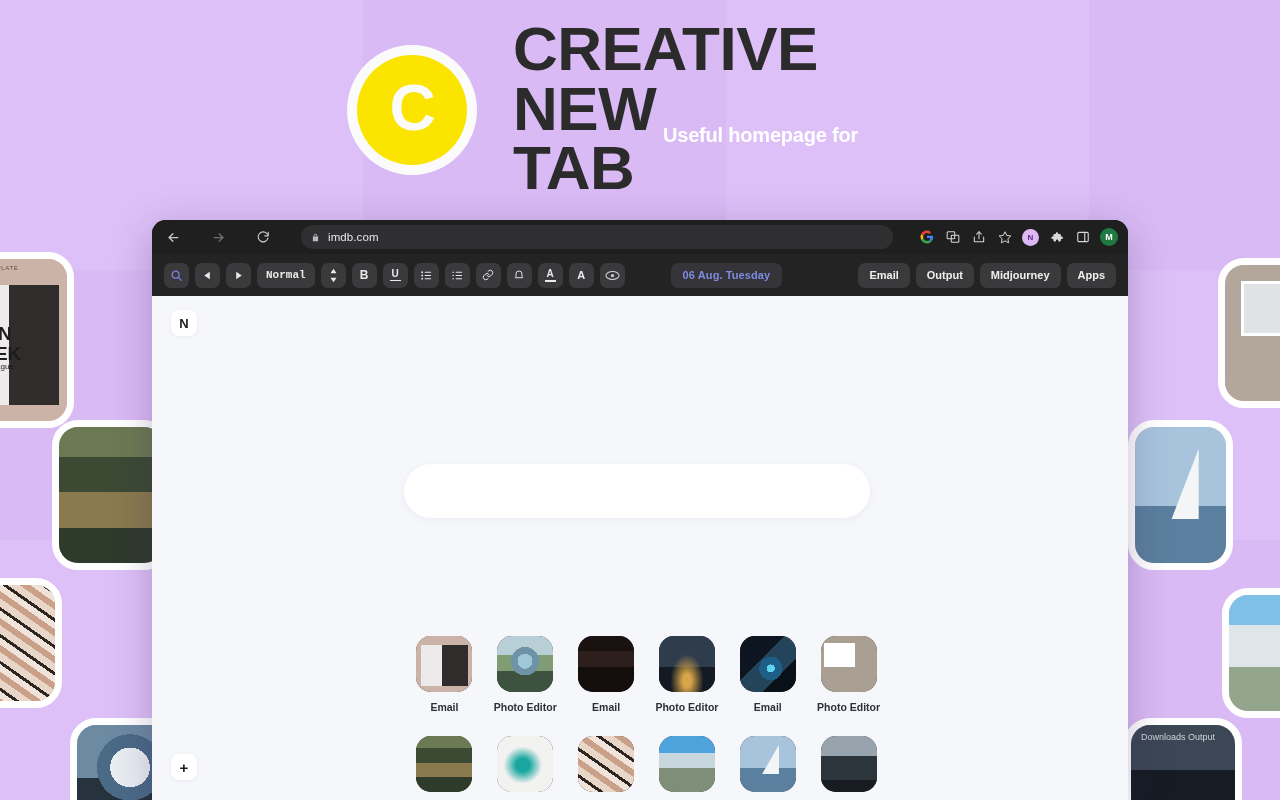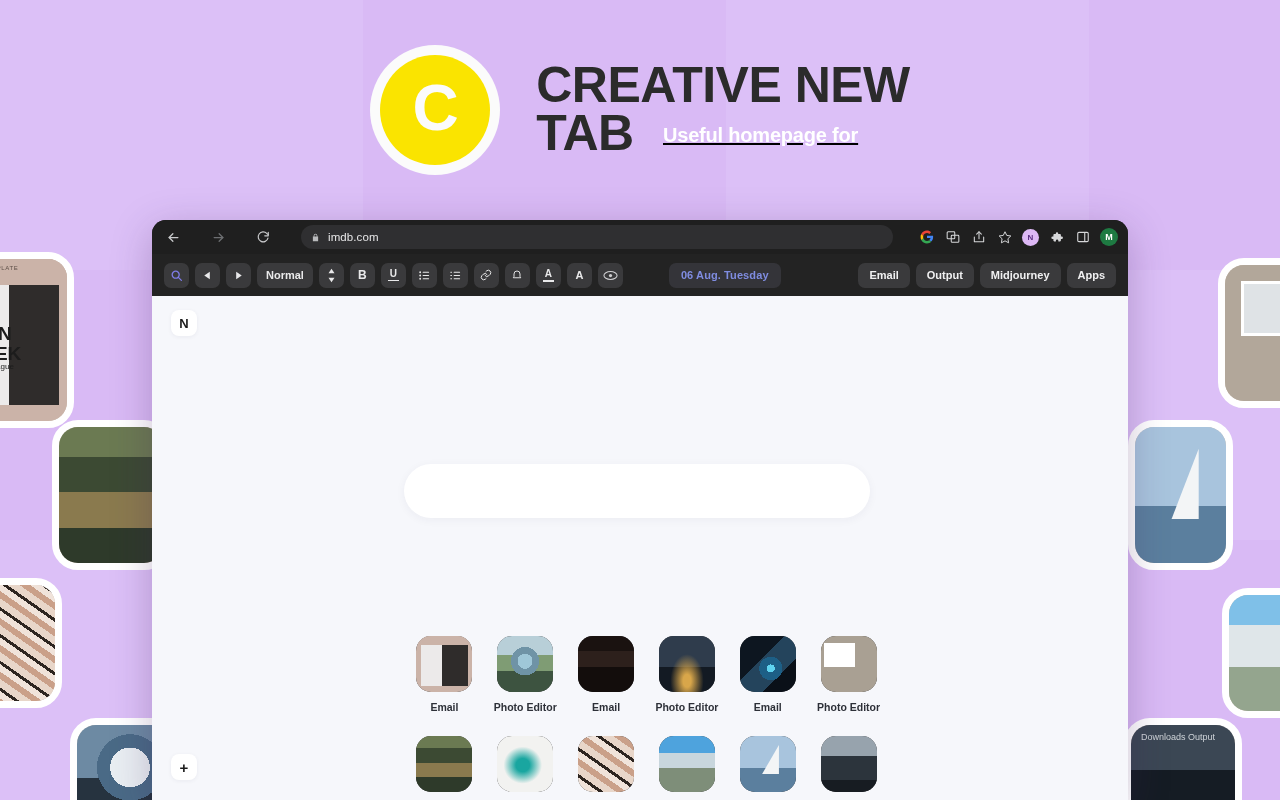--- a/index.html
+++ b/index.html
@@ -49,27 +49,27 @@
     width: 110px; height: 110px; border-radius: 50%;
     background: #FAE400;
     display: flex; align-items: center; justify-content: center;
     font-size: 64px; font-weight: 700; color: #fbfbfb;
     letter-spacing: -1px;
     line-height: 1;
     padding-bottom: 4px;
   }
   #promo-text { margin-top: 2px; }
   #promo-title {
-    font-size: 50px; font-weight: 800; color: #2b2b2b;
+    font-size: 62px; font-weight: 800; color: #2b2b2b;
     letter-spacing: -0.5px; line-height: 0.96;
     max-width: 420px;
   }
   #promo-sub-wrap {
     position: absolute;
-    left: 663px; top: 122px; text-decoration: underline;
+    left: 663px; top: 122px;
   }
   #promo-sub {
     font-size: 20px; font-weight: 700; color: #ffffff;
     line-height: 1.35; letter-spacing: -0.2px;
   }
 
   
   .float-card {
     position: absolute;
     border-radius: 26px;
@@ -141,21 +141,21 @@
   }
   .tb-btn {
     height: 25px; min-width: 25px;
     border-radius: 7px;
     background: #3a3a3c;
     display: flex; align-items: center; justify-content: center;
     color: #e9e9ea;
     font-size: 11px; font-weight: 700;
     flex: 0 0 auto;
   }
-  .tb-btn.wide { padding: 0 9px; }
+  .tb-btn.wide { padding: 0 9px; font-family: Liberation Mono, monospace; }
   #date-pill {
     margin-left: 40px;
     height: 25px; border-radius: 7px;
     background: #343439;
     color: #7f8ce0;
     font-size: 11px; font-weight: 700;
     display: flex; align-items: center;
     padding: 0 12px;
     letter-spacing: .1px;
   }

